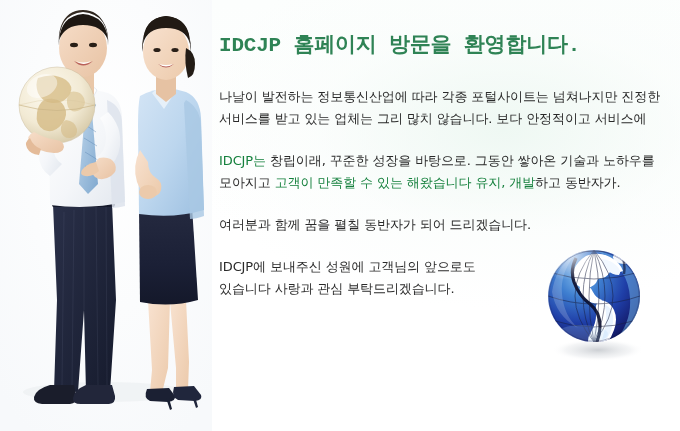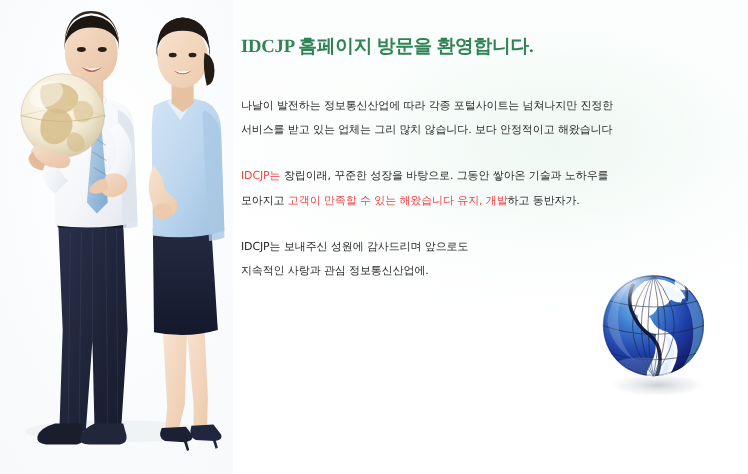--- a/index.html
+++ b/index.html
@@ -51,43 +51,43 @@
     left: 219px;
     top: 0;
     width: 452px;
     height: 431px;
   }
 
   .headline {
     position: absolute;
     left: 0;
     top: 30px;
-    font-family: Liberation Serif, serif;
-    font-size: 17px;
+    font-family: Liberation Mono, monospace;
+    font-size: 21px;
     font-weight: 700;
     letter-spacing: -0.2px;
     color: #2f8355;
     white-space: nowrap;
   }
 
   .body-copy {
     position: absolute;
     left: 0;
     top: 86px;
     width: 452px;
-    font-size: 10px;
+    font-size: 13px;
     line-height: 22px;
     color: #2a2a2a;
     letter-spacing: -0.1px;
   }
 
   .para { margin: 0 0 20px 0; }
   .para:last-child { margin-bottom: 0; }
   .line { display: block; white-space: nowrap; }
-  .hl { color: #ef4444; }
+  .hl { color: #15803d; }
 
   
   .globe {
     position: absolute;
     left: 542px;
     top: 242px;
     width: 104px;
     height: 124px;
   }
   .globe-svg { display: block; width: 104px; height: 124px; }
@@ -260,29 +260,32 @@
   </div>
 
   <div class="content">
 
     <div class="headline">IDCJP 홈페이지 방문을 환영합니다.</div>
 
     <div class="body-copy">
 
     <p class="para">
           <span class="line"><span>나날이 발전하는 정보통신산업에 따라 각종 포털사이트는 넘쳐나지만 진정한</span></span>
-          <span class="line"><span>서비스를 받고 있는 업체는 그리 많치 않습니다. 보다 안정적이고 해왔습니다</span></span>
+          <span class="line"><span>서비스를 받고 있는 업체는 그리 많치 않습니다. 보다 안정적이고 서비스에</span></span>
         </p>
         <p class="para">
           <span class="line"><span class="hl">IDCJP는</span><span> 창립이래, 꾸준한 성장을 바탕으로. 그동안 쌓아온 기술과 노하우를</span></span>
           <span class="line"><span>모아지고 </span><span class="hl">고객이 만족할 수 있는 해왔습니다 유지, 개발</span><span>하고 동반자가.</span></span>
         </p>
         <p class="para">
-          <span class="line"><span>IDCJP는 보내주신 성원에 감사드리며 앞으로도</span></span>
-          <span class="line"><span>지속적인 사랑과 관심 정보통신산업에.</span></span>
+          <span class="line"><span>여러분과 함께 꿈을 펼칠 동반자가 되어 드리겠습니다.</span></span>
+        </p>
+        <p class="para">
+          <span class="line"><span>IDCJP에 보내주신 성원에 고객님의 앞으로도</span></span>
+          <span class="line"><span>있습니다 사랑과 관심 부탁드리겠습니다.</span></span>
         </p>
       </div>
 
   </div>
 
   <div class="globe">
     <svg class="globe-svg" viewBox="0 0 104 124" xmlns="http://www.w3.org/2000/svg" aria-hidden="true">
       <defs>
         <radialGradient id="seaGrad" cx="34%" cy="28%" r="82%">
           <stop offset="0%" stop-color="#7fb8ea"></stop>

